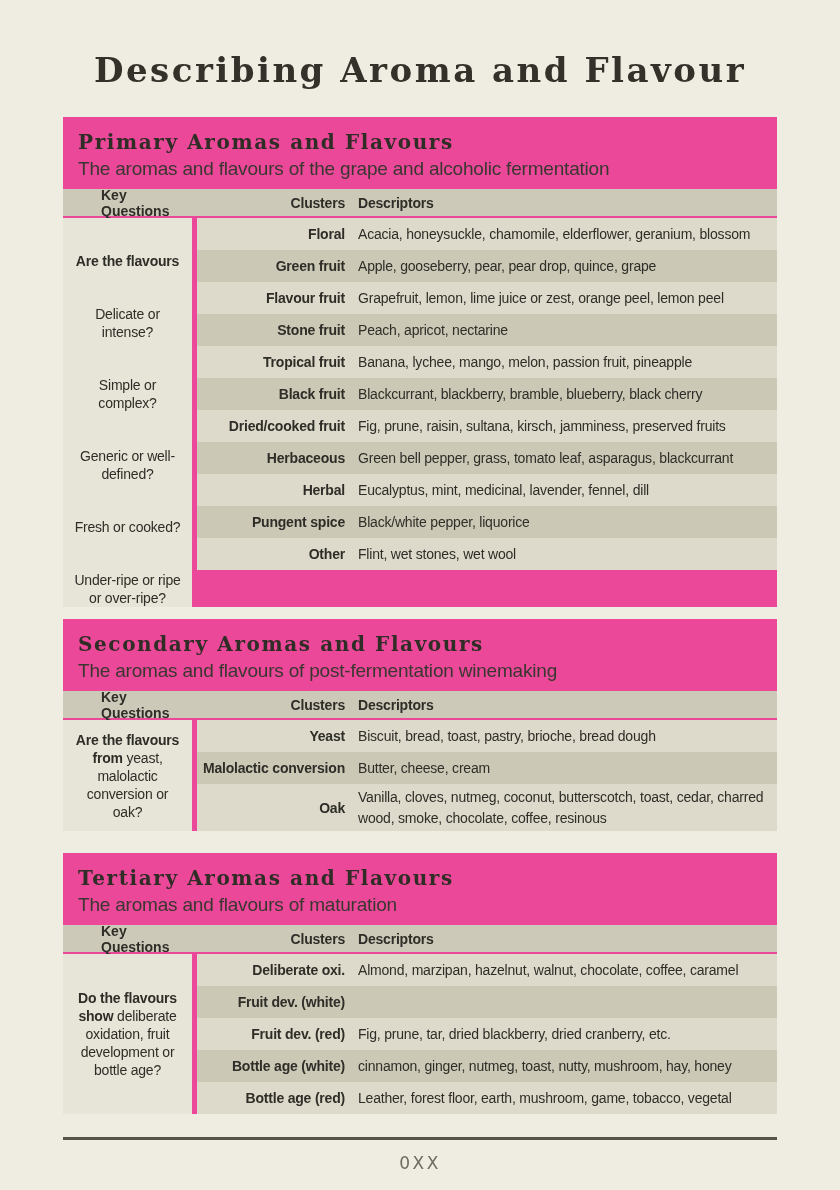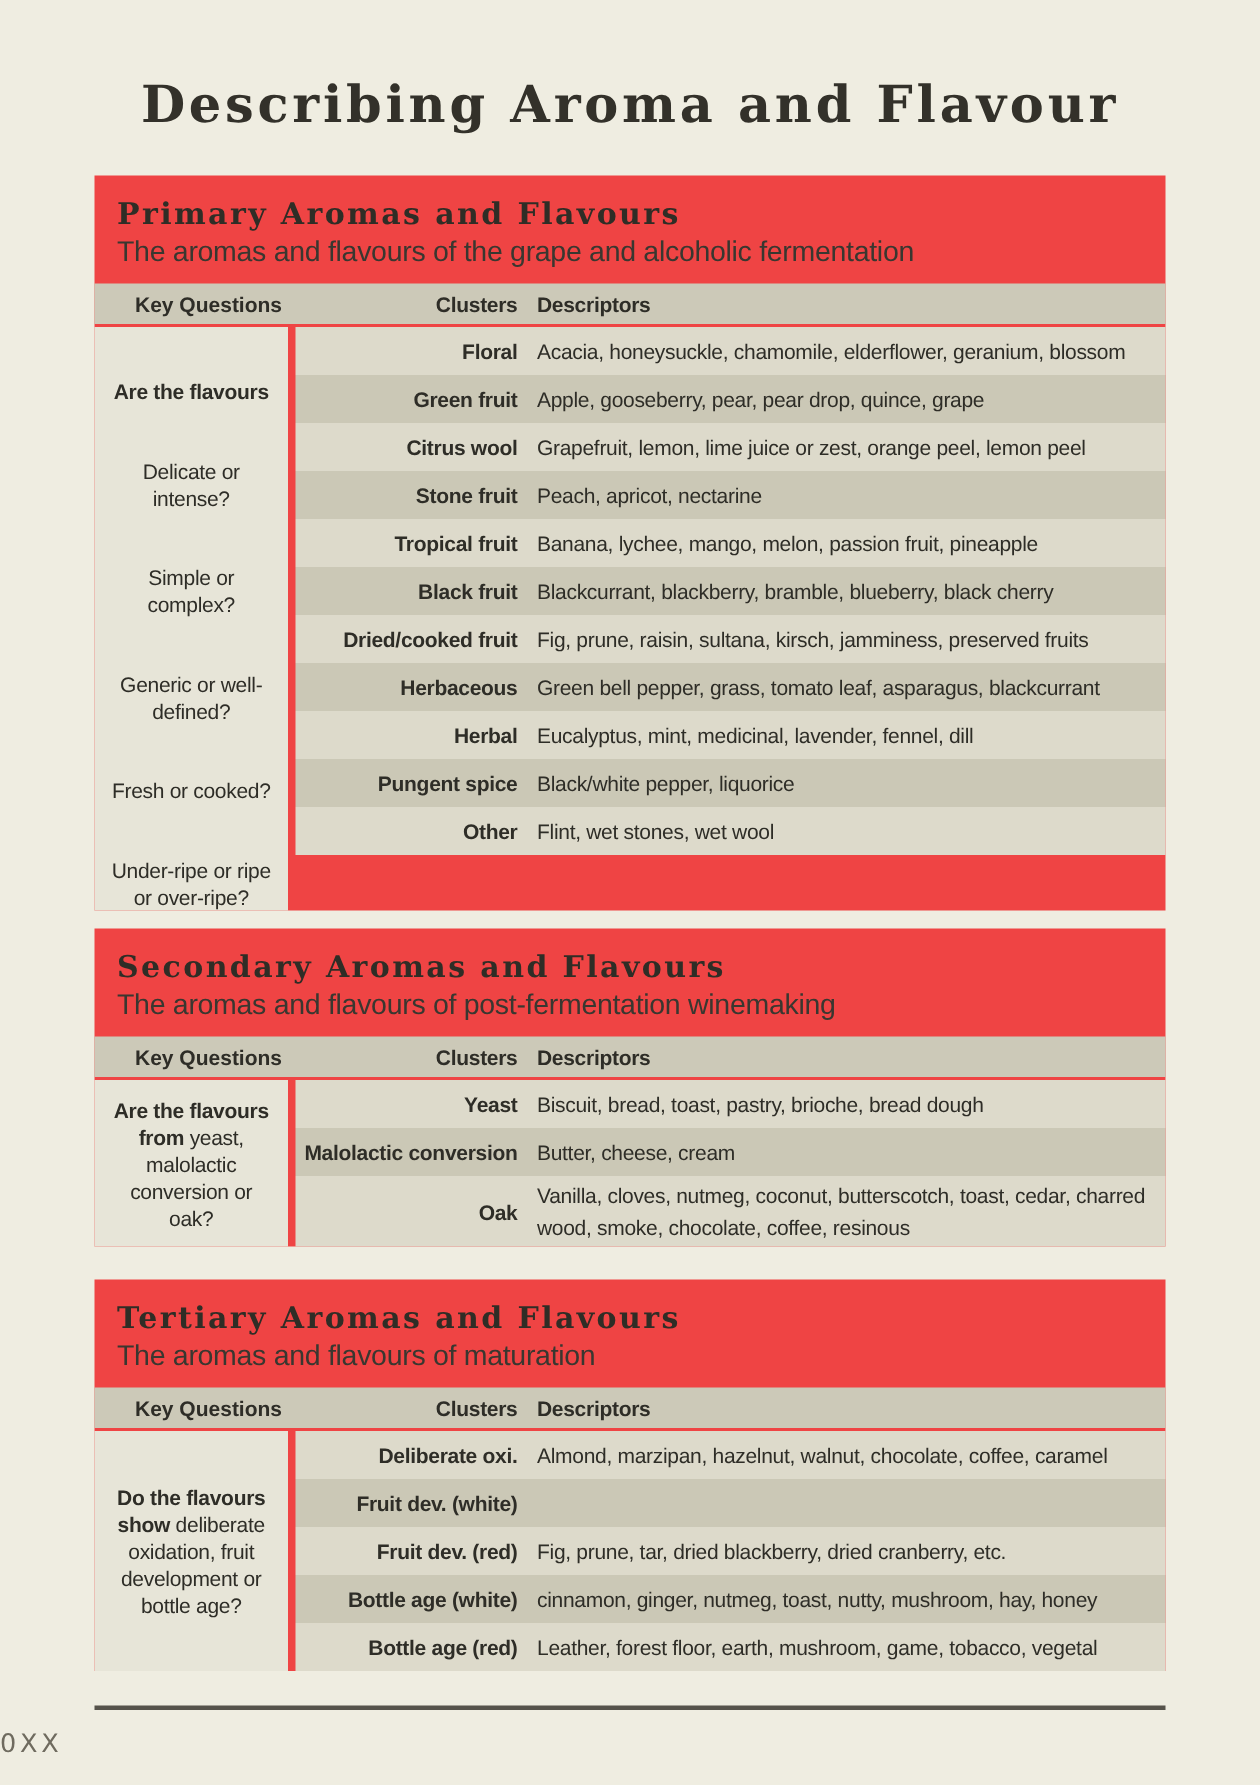--- a/index.html
+++ b/index.html
@@ -8,35 +8,35 @@
     width: 840px; height: 1190px; overflow: hidden;
     background: #EFEDE1;
     font-family: "Liberation Sans", sans-serif;
     color: #2E2D27;
   }
   .page-title {
     margin: 50px 0 0; text-align: center;
     font-family: "DejaVu Serif", serif; font-weight: 600;
     font-size: 34px; letter-spacing: 2.5px; color: #33312A;
   }
-  .panel { margin: 0 63px; background: #ef4444; }
+  .panel { margin: 0 63px; background: #ec4899; }
   .panel-primary { margin-top: 27px; }
   .panel-secondary { margin-top: 12px; }
   .panel-tertiary { margin-top: 22px; }
   .panel-head { padding: 13px 15px 9px; }
   .panel-title {
     margin: 0; font-family: "DejaVu Serif", serif;
     font-size: 20px; font-weight: 700; letter-spacing: 1.6px; color: #2F2D26;
   }
   .panel-sub { margin: 4px 0 0; font-size: 19px; letter-spacing: -0.2px; color: #393730; }
   .thead {
     display: flex; align-items: center; height: 27px;
     background: #CCC9B8; font-weight: 700; font-size: 14px; margin-bottom: 2px;
   }
-  .th-kq { width: 134px; padding-left: 27px; flex: none; }
+  .th-kq { width: 134px; padding-left: 38px; flex: none; }
   .th-clusters { width: 148px; flex: none; text-align: right; letter-spacing: -0.2px; }
   .th-desc { margin-left: 13px; letter-spacing: -0.2px; }
   .tbody { display: flex; align-items: stretch; }
   .kq-col {
     width: 129px; flex: none; margin-right: 5px;
     background: #E7E5D8; text-align: center;
     font-size: 14px; line-height: 18px; letter-spacing: -0.2px;
     display: flex; flex-direction: column; padding: 0 10px;
   }
   .kq-spread { padding-top: 34px; gap: 35px; }
@@ -48,21 +48,21 @@
   .cluster {
     width: 148px; flex: none; text-align: right;
     font-weight: 700; white-space: nowrap; letter-spacing: -0.2px;
   }
   .desc { flex: 1; margin-left: 13px; padding-right: 6px; letter-spacing: -0.2px; }
   .row-tall { min-height: 47px; }
   .row-tall .desc { line-height: 21px; max-width: 420px; }
   .b { font-weight: 700; }
   .footer-rule { height: 3px; background: #56534B; margin: 23px 63px 0; }
   .footer-page {
-    margin-top: 13px; text-align: left;
+    margin-top: 13px; text-align: center;
     font-family: "DejaVu Sans", sans-serif; font-size: 17px;
     letter-spacing: 2.5px; color: #6F6B5F;
   }
 </style>
 </head>
 <body>
 
 <h1 class="page-title">Describing Aroma and Flavour</h1>
 
 <section class="panel panel-primary">
@@ -87,21 +87,21 @@
     <div class="rows">
       <div class="row">
           <div class="cluster">Floral</div>
           <div class="desc">Acacia, honeysuckle, chamomile, elderflower, geranium, blossom</div>
         </div>
       <div class="row">
           <div class="cluster">Green fruit</div>
           <div class="desc">Apple, gooseberry, pear, pear drop, quince, grape</div>
         </div>
       <div class="row">
-          <div class="cluster">Citrus wool</div>
+          <div class="cluster">Flavour fruit</div>
           <div class="desc">Grapefruit, lemon, lime juice or zest, orange peel, lemon peel</div>
         </div>
       <div class="row">
           <div class="cluster">Stone fruit</div>
           <div class="desc">Peach, apricot, nectarine</div>
         </div>
       <div class="row">
           <div class="cluster">Tropical fruit</div>
           <div class="desc">Banana, lychee, mango, melon, passion fruit, pineapple</div>
         </div>

